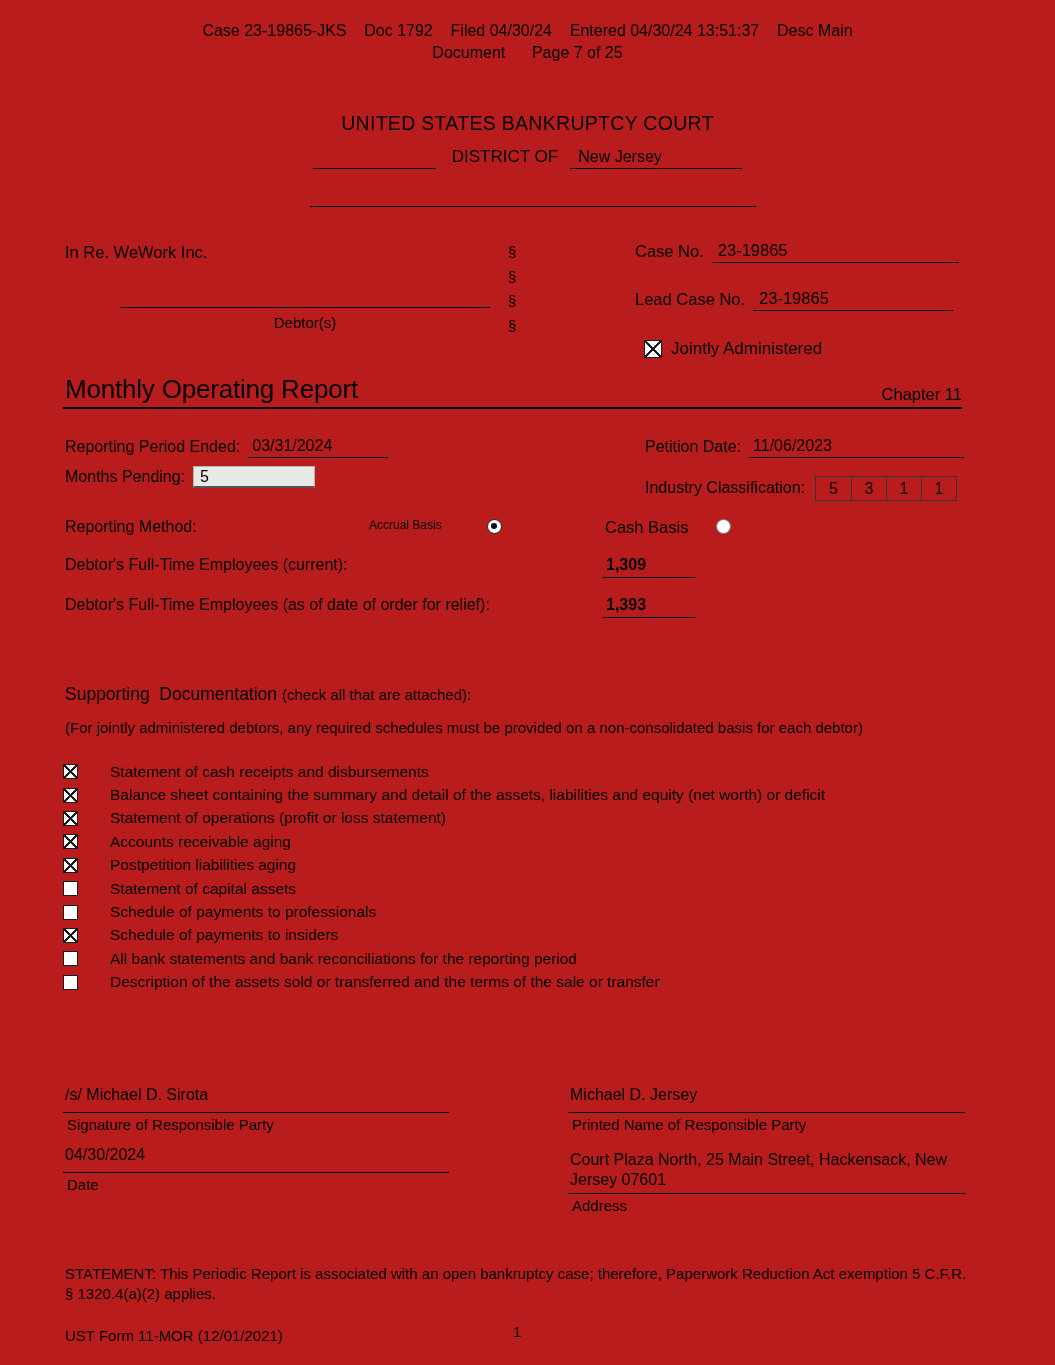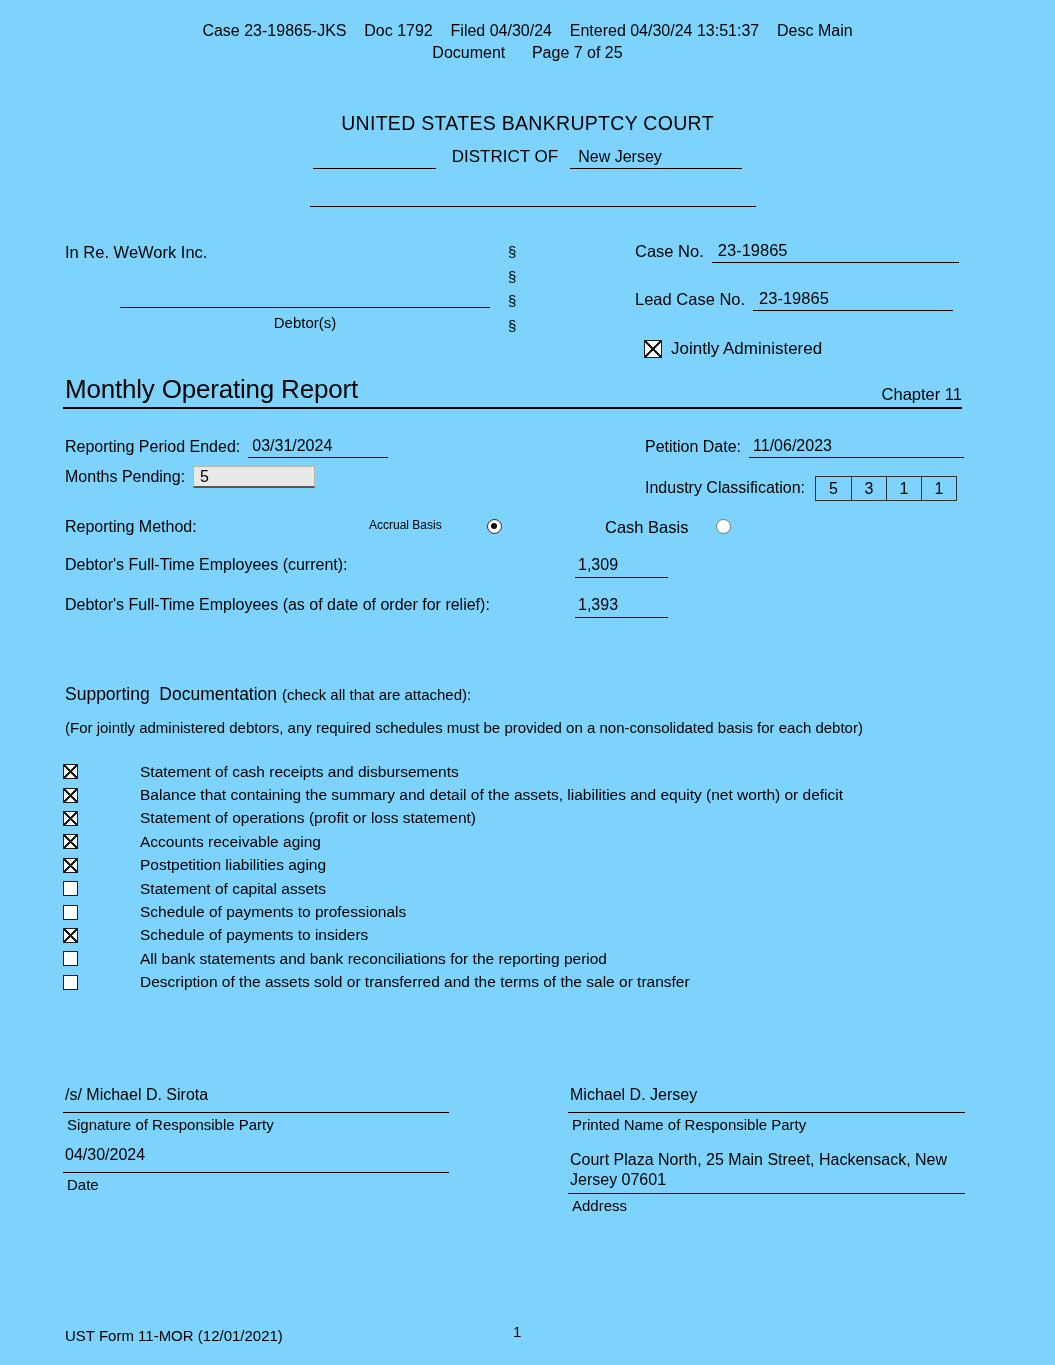--- a/index.html
+++ b/index.html
@@ -1,19 +1,19 @@
 <!DOCTYPE html>
 <html><head>
 <meta charset="utf-8">
 <style>
   * { margin:0; padding:0; box-sizing:border-box; }
   html,body { background:#808080; }
   .page {
     position:relative; width:1055px; height:1365px; margin:0 auto;
-    background:#7dd3fc; color:#000;
+    background:#b91c1c; color:#000;
     font-family:"Liberation Sans","DejaVu Sans",sans-serif;
     overflow:hidden;
   }
   .pre { white-space:pre-wrap; }
   .abs { position:absolute; }
 
   .doc-header { top:20px; left:0; width:100%; text-align:center; font-size:16px; line-height:22px; }
   .court-title { top:112px; left:0; width:100%; text-align:center; font-size:19.5px; letter-spacing:0.3px; }
   .district-row { top:147px; left:0; width:100%; display:flex; justify-content:center; align-items:flex-end; }
   .blank-line { display:inline-block; width:123px; height:20px; border-bottom:1.5px solid #000; margin-right:16px; }
@@ -61,29 +61,29 @@
 
   .method-row { top:516px; left:0; width:100%; height:24px; }
   .method-label { position:absolute; left:65px; top:2px; font-size:16px; }
   .accrual-label { position:absolute; left:369px; top:2px; font-size:12px; }
   .accrual-radio { position:absolute; left:487px; top:3px; }
   .cash-label { position:absolute; left:605px; top:2px; font-size:16.5px; }
   .cash-radio { position:absolute; left:697px; top:3px; }
 
   .fte-row1 { top:556px; left:65px; width:930px; }
   .fte-row2 { top:596px; left:65px; width:930px; }
-  .fte-value { position:absolute; left:510px; top:0; width:93px; border-bottom:1.3px solid #000; font-size:16px; padding:0 0 3px 3px; }
+  .fte-value { position:absolute; left:538px; top:0; width:93px; border-bottom:1.3px solid #000; font-size:16px; padding:0 0 3px 3px;font-weight:bold; }
 
   .supdoc-title { top:684px; left:65px; font-size:17.5px; font-weight:500; }
   .supdoc-sub { font-size:15px; font-weight:400; }
   .supdoc-note { top:719px; left:65px; font-size:15px; }
 
   .checklist { top:760px; left:63px; }
   .check-row { display:flex; align-items:center; height:23.4px; }
-  .check-label { margin-left:62px; font-size:15.5px; }
+  .check-label { margin-left:32px; font-size:15.5px; }
 
   .checkbox { display:inline-block; width:15px; height:15px; border:1.7px solid #1a1a1a; background:#fff; flex:0 0 auto; }
   .checkbox.cb-lg { width:18px; height:18px; }
   .checkbox.checked { background-image:
       linear-gradient(45deg,  transparent 45%, #1a1a1a 45%, #1a1a1a 55%, transparent 55%),
       linear-gradient(135deg, transparent 45%, #1a1a1a 45%, #1a1a1a 55%, transparent 55%); }
 
   .radio { display:inline-block; width:15px; height:15px; border:1.6px solid #777; border-radius:50%; position:relative; background:#fff; }
   .radio.checked { border-color:#222; }
   .radio.checked::after { content:""; position:absolute; left:3.2px; top:3.2px; width:6px; height:6px; border-radius:50%; background:#0a0a0a; }
@@ -195,21 +195,21 @@
   </div>
   <div class="abs supdoc-note">(For jointly administered debtors, any required schedules must be provided on a non-consolidated basis for each debtor)</div>
 
   <div class="abs checklist">
     <div class="check-row">
       <span class="checkbox checked"></span>
       <span class="check-label">Statement of cash receipts and disbursements</span>
     </div>
     <div class="check-row">
       <span class="checkbox checked"></span>
-      <span class="check-label">Balance that containing the summary and detail of the assets, liabilities and equity (net worth) or deficit</span>
+      <span class="check-label">Balance sheet containing the summary and detail of the assets, liabilities and equity (net worth) or deficit</span>
     </div>
     <div class="check-row">
       <span class="checkbox checked"></span>
       <span class="check-label">Statement of operations (profit or loss statement)</span>
     </div>
     <div class="check-row">
       <span class="checkbox checked"></span>
       <span class="check-label">Accounts receivable aging</span>
     </div>
     <div class="check-row">
@@ -248,16 +248,17 @@
   </div>
   <div class="abs name-col">
     <div class="sig-value">Michael D. Jersey</div>
     <div class="sig-caption">Printed Name of Responsible Party</div>
     <div class="addr-block">
       <div class="addr-value">Court Plaza North, 25 Main Street, Hackensack, New Jersey 07601</div>
       <div class="sig-caption">Address</div>
     </div>
   </div>
 
+  <div class="abs statement">STATEMENT: This Periodic Report is associated with an open bankruptcy case; therefore, Paperwork Reduction Act exemption 5 C.F.R. § 1320.4(a)(2) applies.</div>
   <div class="abs form-id">UST Form 11-MOR (12/01/2021)</div>
   <div class="abs page-num">1</div>
 
 </div>
 
 </body></html>

